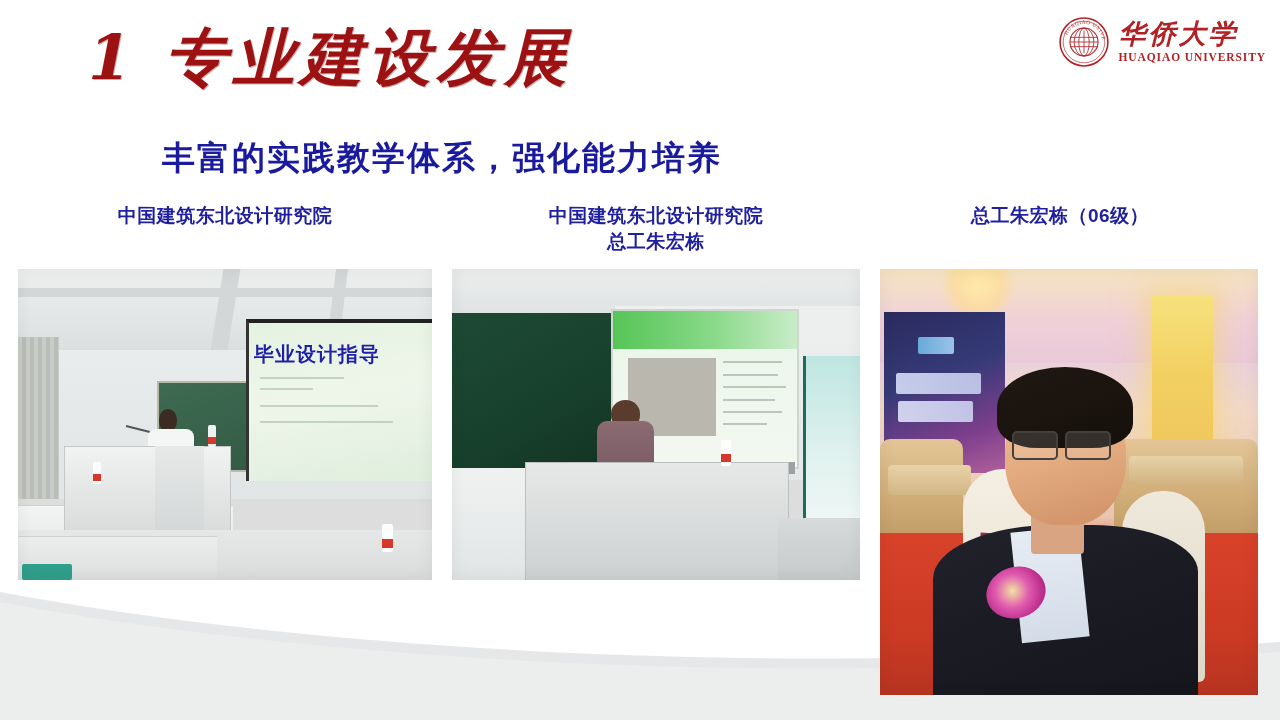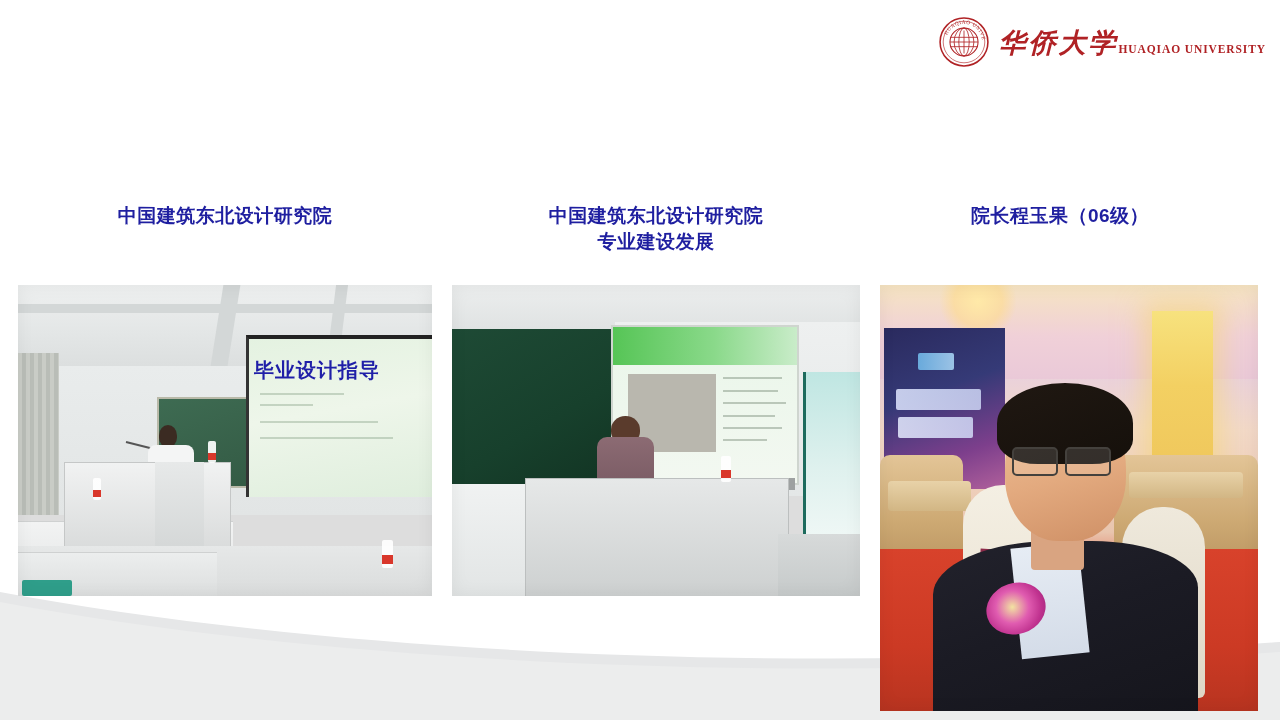--- a/index.html
+++ b/index.html
@@ -22,21 +22,21 @@
     font-weight:bold;font-style:italic;
     font-size:62px;line-height:72px;
     color:#9c1212;
     letter-spacing:6px;
     white-space:nowrap;
     text-shadow:1px 1px 0 rgba(120,10,10,.35);
   }
 
   .logo{position:absolute;right:14px;top:16px;display:flex;align-items:center;gap:8px;}
   .logo-seal{width:52px;height:52px;flex:0 0 auto;}
-  .logo-text{display:flex;align-items:flex-end;line-height:1;}
+  .logo-text{display:flex;flex-direction:column;align-items:flex-start;line-height:1;}
   .logo-cn{
     font-family:"DejaVu Serif","Liberation Serif",serif;
     font-weight:bold;font-style:italic;
     font-size:27px;color:#b02225;letter-spacing:3px;white-space:nowrap;
   }
   .logo-en{
     font-family:"Liberation Serif","DejaVu Serif",serif;
     font-size:11.5px;font-weight:bold;color:#b02225;letter-spacing:.9px;
     margin-top:5px;white-space:nowrap;
   }
@@ -52,21 +52,21 @@
   .caption{
     position:absolute;text-align:center;color:#1f1fa0;
     font-size:19px;font-weight:bold;line-height:26px;letter-spacing:.5px;
   }
   .caption .l2{display:block;}
   #cap1{left:18px;top:203px;width:414px;}
   #cap2{left:452px;top:203px;width:408px;}
   #cap3{left:846px;top:203px;width:428px;}
 
   
-  .photo{position:absolute;overflow:hidden;background:#ddd;margin-top:16px;}
+  .photo{position:absolute;overflow:hidden;background:#ddd;}
   #photo1{left:18px;top:269px;width:414px;height:311px;}
   #photo2{left:452px;top:269px;width:408px;height:311px;}
   #photo3{left:880px;top:269px;width:378px;height:426px;}
 
   .ph-inner{position:absolute;left:0;top:0;width:100%;height:100%;}
 
   
   .p1-ceiling{position:absolute;left:0;top:0;width:100%;height:26%;
     background:linear-gradient(180deg,#eef0f0 0%,#e3e6e6 60%,#dcdfdf 100%);}
   .p1-beam{position:absolute;background:#d3d7d7;}
@@ -186,20 +186,21 @@
 </head>
 <body>
 
 <div id="slide">
 
   <svg class="swoosh" viewBox="0 0 1280 190" preserveAspectRatio="none">
     <path d="M0,62 C300,118 760,150 1280,112 L1280,190 L0,190 Z" fill="#e6e7e8"></path>
     <path d="M0,72 C300,128 760,160 1280,122 L1280,190 L0,190 Z" fill="#eceded"></path>
   </svg>
 
+  <div class="slide-title">1 专业建设发展</div>
 
   <div class="logo">
     <svg class="logo-seal" viewBox="0 0 100 100">
       <circle cx="50" cy="50" r="46" fill="none" stroke="#b02225" stroke-width="3"></circle>
       <circle cx="50" cy="50" r="40" fill="none" stroke="#b02225" stroke-width="1.2"></circle>
       <ellipse cx="50" cy="50" rx="27" ry="27" fill="none" stroke="#b02225" stroke-width="2"></ellipse>
       <ellipse cx="50" cy="50" rx="10" ry="27" fill="none" stroke="#b02225" stroke-width="1.6"></ellipse>
       <ellipse cx="50" cy="50" rx="19" ry="27" fill="none" stroke="#b02225" stroke-width="1.6"></ellipse>
       <line x1="23" y1="41" x2="77" y2="41" stroke="#b02225" stroke-width="1.6"></line>
       <line x1="23" y1="50" x2="77" y2="50" stroke="#b02225" stroke-width="1.6"></line>
@@ -209,30 +210,31 @@
       <text font-size="10" fill="#b02225" font-family="Liberation Serif, serif" letter-spacing="1">
         <textPath href="#sealArc" startOffset="12%">HUAQIAO UNIVERSITY</textPath>
       </text>
     </svg>
     <div class="logo-text">
       <div class="logo-cn">华侨大学</div>
       <div class="logo-en">HUAQIAO UNIVERSITY</div>
     </div>
   </div>
 
+  <div class="headline">丰富的实践教学体系，强化能力培养</div>
 
   <div class="caption" id="cap1">
     <span class="l1 nowrap">中国建筑东北设计研究院</span>
   </div>
   <div class="caption" id="cap2">
     <span class="l1 nowrap">中国建筑东北设计研究院</span>
-    <span class="l2 nowrap">专业建设发展</span>
+    <span class="l2 nowrap">总工朱宏栋</span>
   </div>
   <div class="caption" id="cap3">
-    <span class="l2 nowrap">院长程玉果（06级）</span>
+    <span class="l2 nowrap">总工朱宏栋（06级）</span>
   </div>
 
   <div class="photo" id="photo1">
     <div class="ph-inner">
       <div class="p1-ceiling"></div>
       <div class="p1-beam" style="left:0;top:6%;width:100%;height:3%;"></div>
       <div class="p1-beam" style="left:48%;top:0;width:4%;height:26%;transform:skewX(-9deg);"></div>
       <div class="p1-beam" style="left:76%;top:0;width:3%;height:16%;transform:skewX(-7deg);"></div>
       <div class="p1-wall"></div>
       <div class="p1-curtain"></div>

